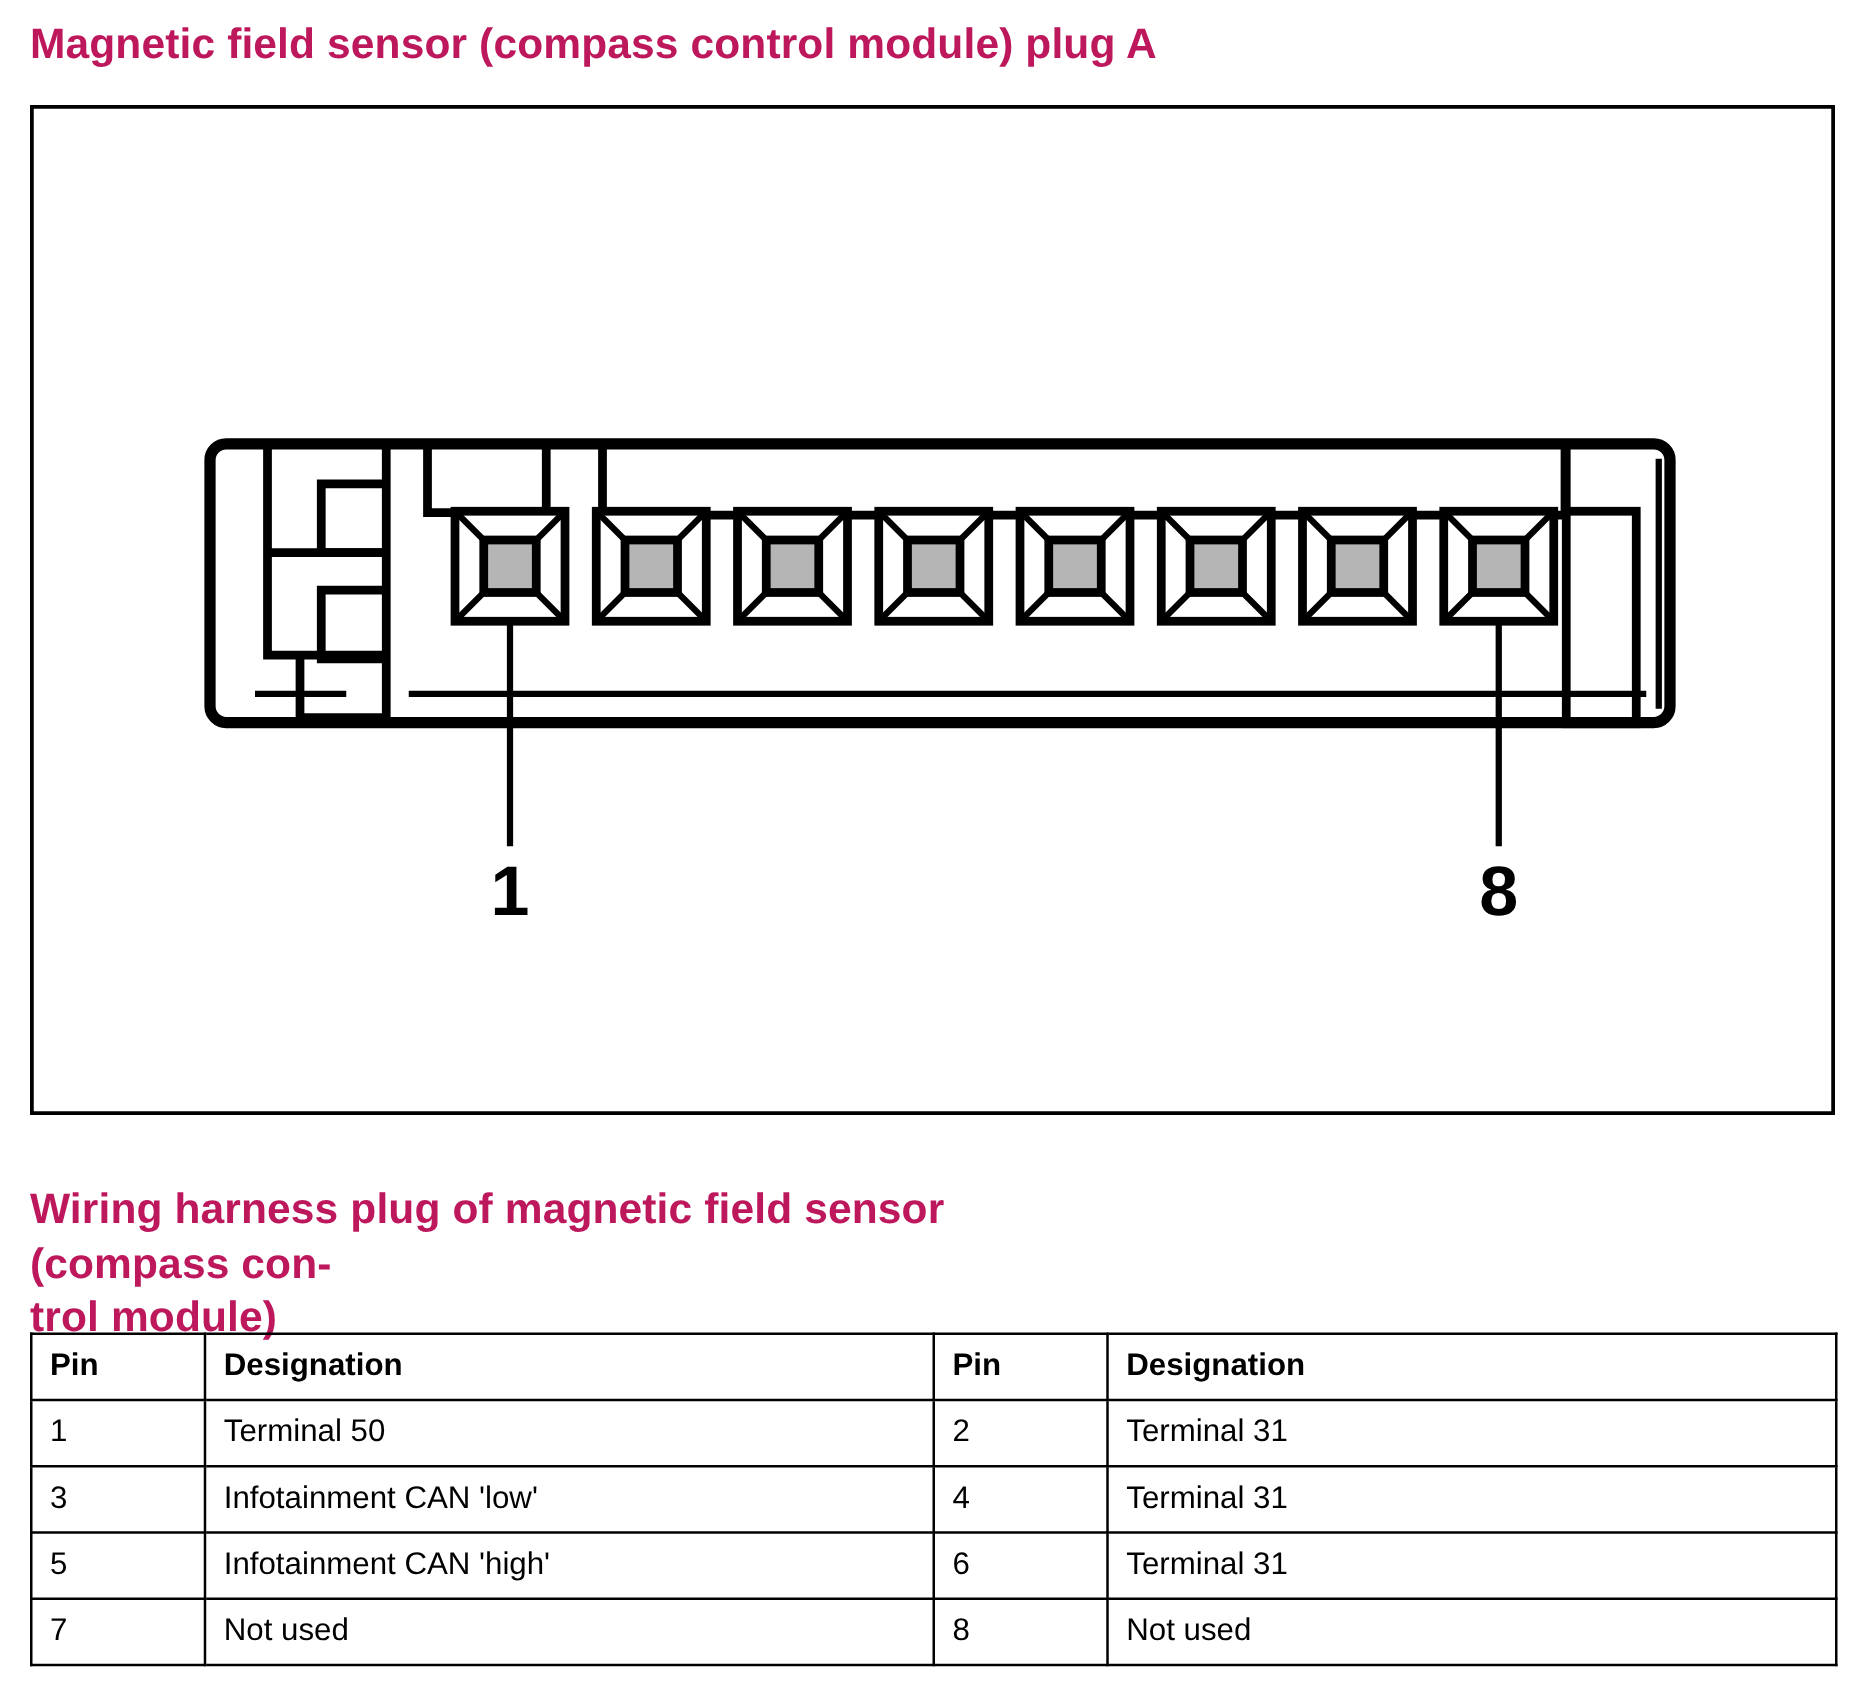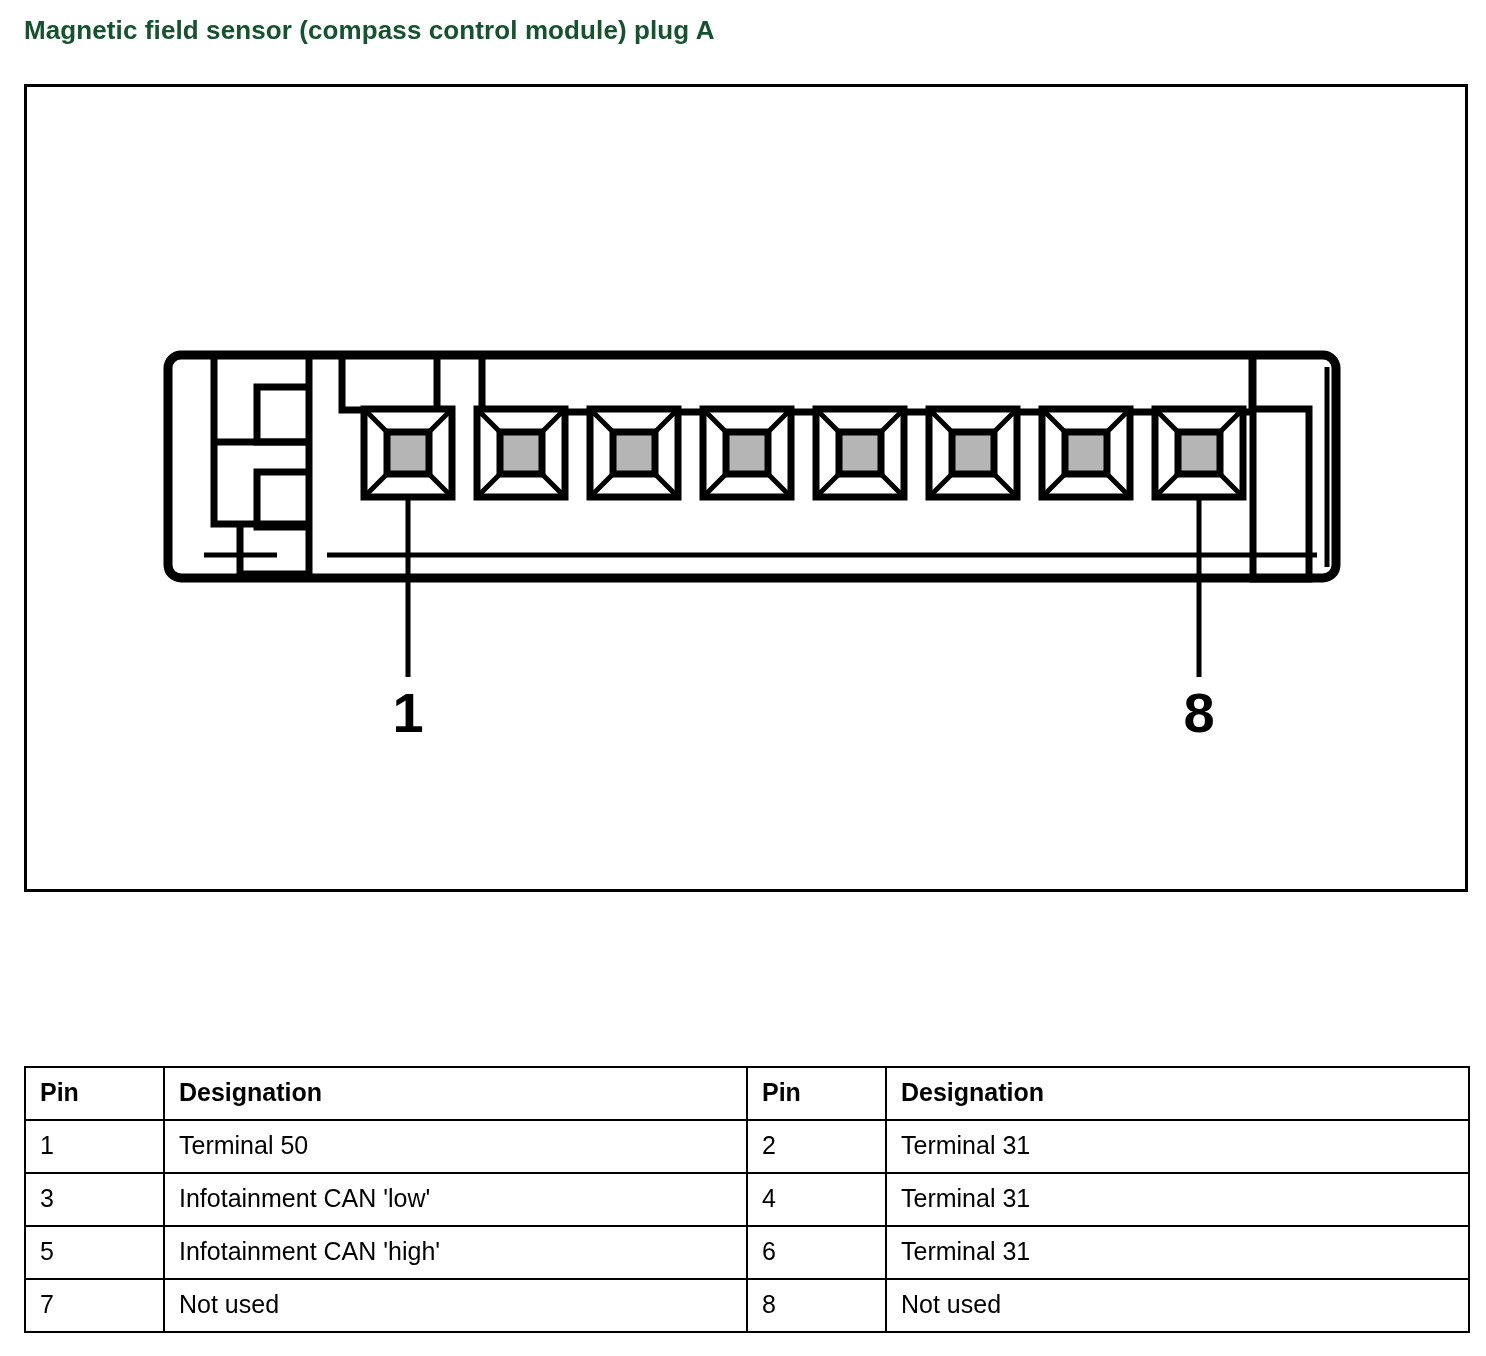--- a/index.html
+++ b/index.html
@@ -17,24 +17,24 @@
   }
   .page {
     position: relative;
     width: 1486px;
     height: 1356px;
   }
 
   
   .heading {
     position: absolute;
-    font-size: 26px;
+    font-size: 34px;
     font-weight: bold;
     letter-spacing: 0.1px;
-    color: #14532d;
+    color: #be185d;
     line-height: 1.28;
   }
   #title-heading {
     left: 24px;
     top: 14px;
     width: 1200px;
   }
   #subtitle-heading {
     left: 24px;
     top: 946px;
@@ -184,20 +184,24 @@
       <g stroke="#000000" stroke-width="5" fill="none">
         <path d="M 381 412 L 381 590"></path>
         <path d="M 1172 412 L 1172 590"></path>
       </g>
 
       <text id="callout-label-1" x="381" y="645" text-anchor="middle" font-family="Liberation Sans, sans-serif" font-size="56" font-weight="bold" fill="#000000">1</text>
       <text id="callout-label-8" x="1172" y="645" text-anchor="middle" font-family="Liberation Sans, sans-serif" font-size="56" font-weight="bold" fill="#000000">8</text>
     </svg>
   </div>
 
+  <div class="heading" id="subtitle-heading">
+    <span class="line">Wiring harness plug of magnetic field sensor (compass con-</span>
+    <span class="line">trol module)</span>
+  </div>
 
   <table id="pin-table">
     <colgroup>
       <col class="col-pin">
         <col class="col-desig">
       <col class="col-pin">
         <col class="col-desig">
     </colgroup>
     <thead>
       <tr>

